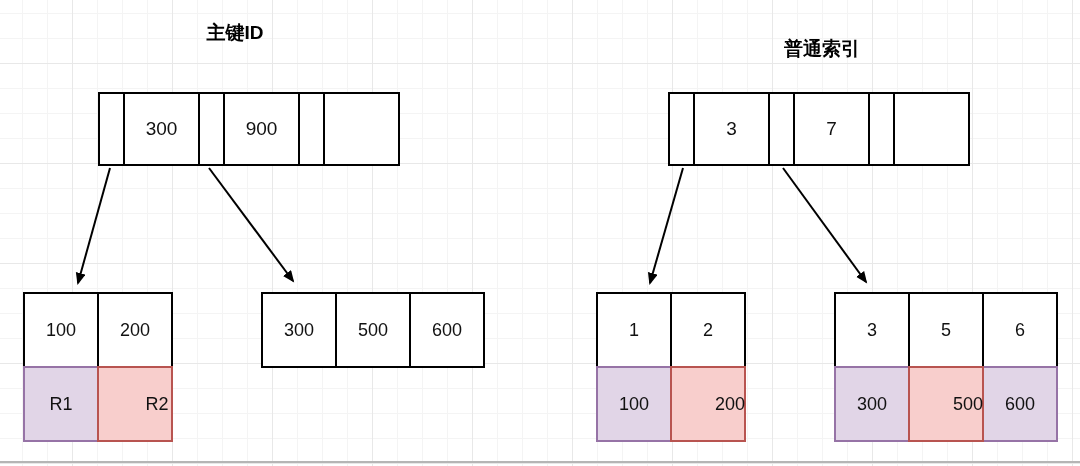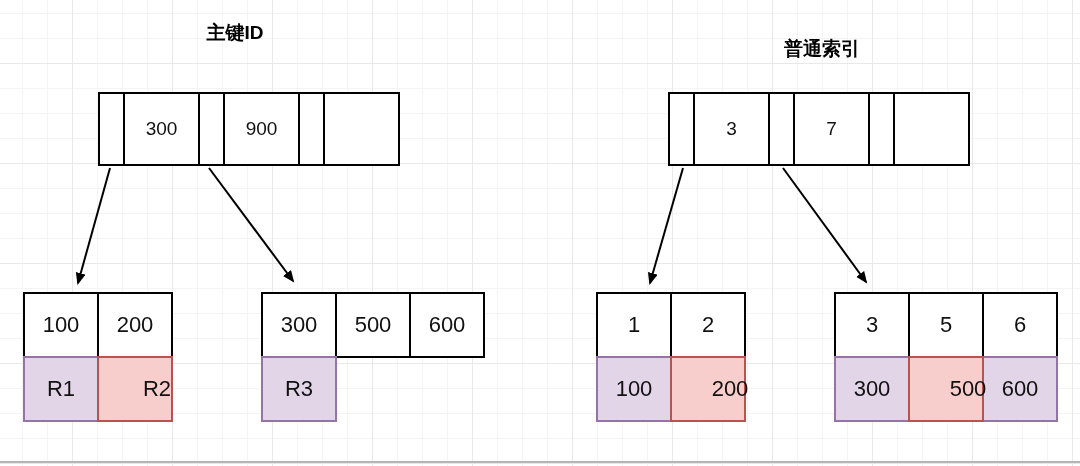--- a/index.html
+++ b/index.html
@@ -26,23 +26,23 @@
   .node{position:absolute;display:flex;border:2px solid #000;background:#fff;height:70px;}
   .ncell{border-right:2px solid #000;height:70px;display:flex;align-items:center;justify-content:center;font-size:19px;}
   .ncell:last-child{border-right:none;}
   .ncell.narrow{width:23px;}
   .ncell.wide{width:73px;}
   
   .leaf{position:absolute;}
   .lrow{display:flex;}
   .lrow.records{margin-top:-2px;border-radius:18px;}
   .lcell{
-    box-sizing:border-box;width:76px;height:66px;margin-left:-2px;
+    box-sizing:border-box;width:76px;height:76px;margin-left:-2px;
     display:flex;align-items:center;justify-content:center;
-    border:2px solid #000;background:#fff;font-size:22px;position:relative;z-index:1;
+    border:2px solid #000;background:#fff;font-size:18px;position:relative;z-index:1;
   }
   .lcell:first-child{margin-left:0;}
   .lcell.purple{background:#e1d5e7;border-color:#9673a6;z-index:2;}
   .lcell.red{background:#f8cecc;border-color:#b85450;z-index:3;padding-left:44px;}
   .arrows{position:absolute;left:0;top:0;width:1080px;height:466px;pointer-events:none;}
   .bottom-line{position:absolute;left:0;top:461px;width:1080px;height:2px;background:#b5b5b5;}
 </style>
 </head>
 <body>
 
@@ -71,21 +71,20 @@
       </div>
     </div>
 
     <div class="leaf" style="left:261px;top:292px">
       <div class="lrow keys">
         <div class="lcell">300</div>
         <div class="lcell">500</div>
         <div class="lcell">600</div>
       </div>
       <div class="lrow records">
-        <div class="lcell purple">R3</div>
       </div>
     </div>
   </div>
 
   <div class="group">
     <div class="title" style="left:722px;top:36px">普通索引</div>
 
     <div class="node" style="left:668px;top:92px">
       <div class="ncell narrow"></div>
       <div class="ncell wide">3</div>

